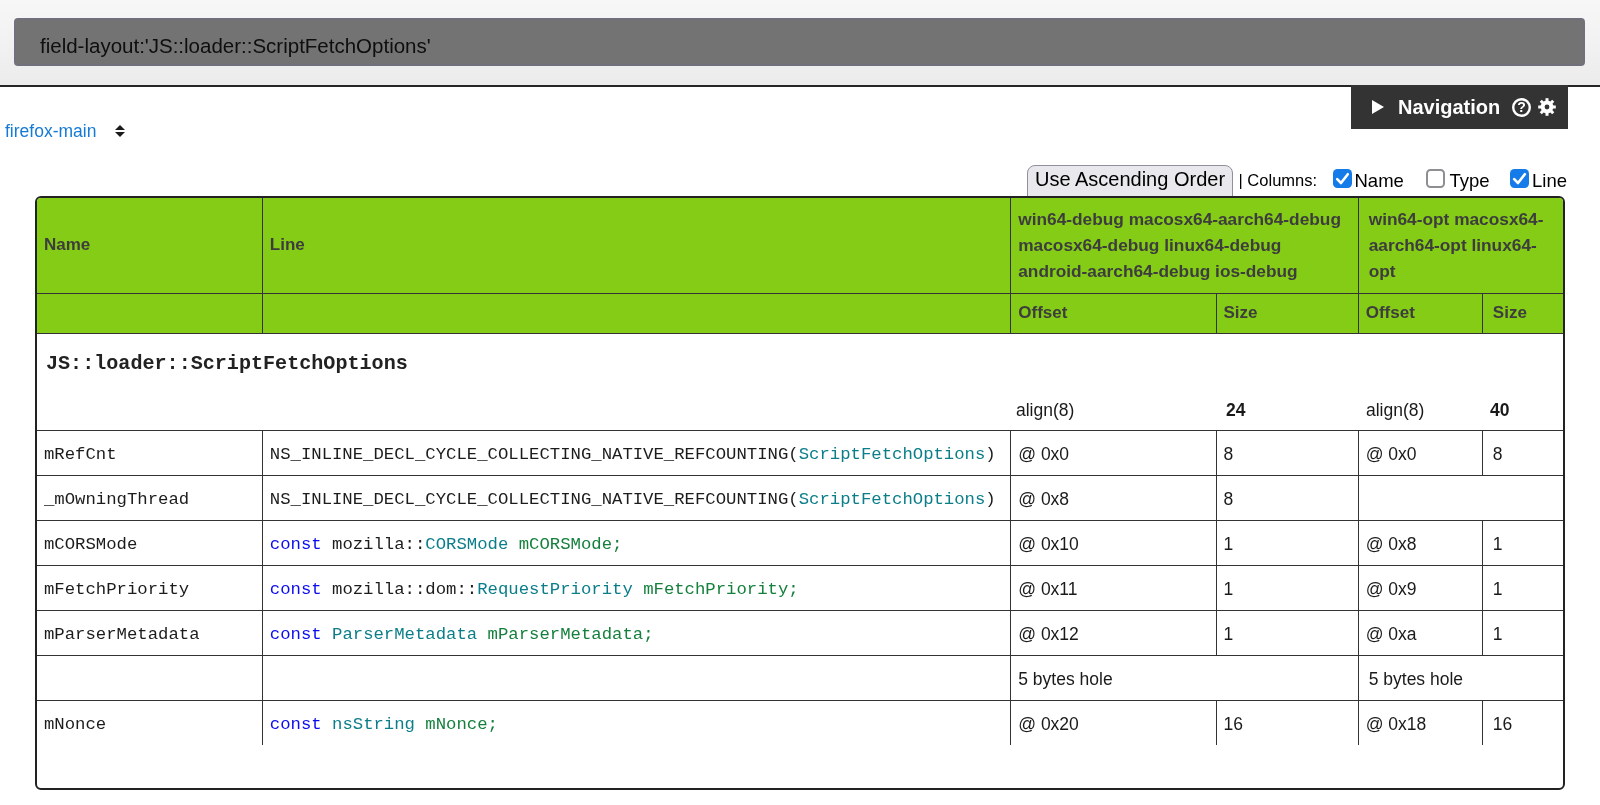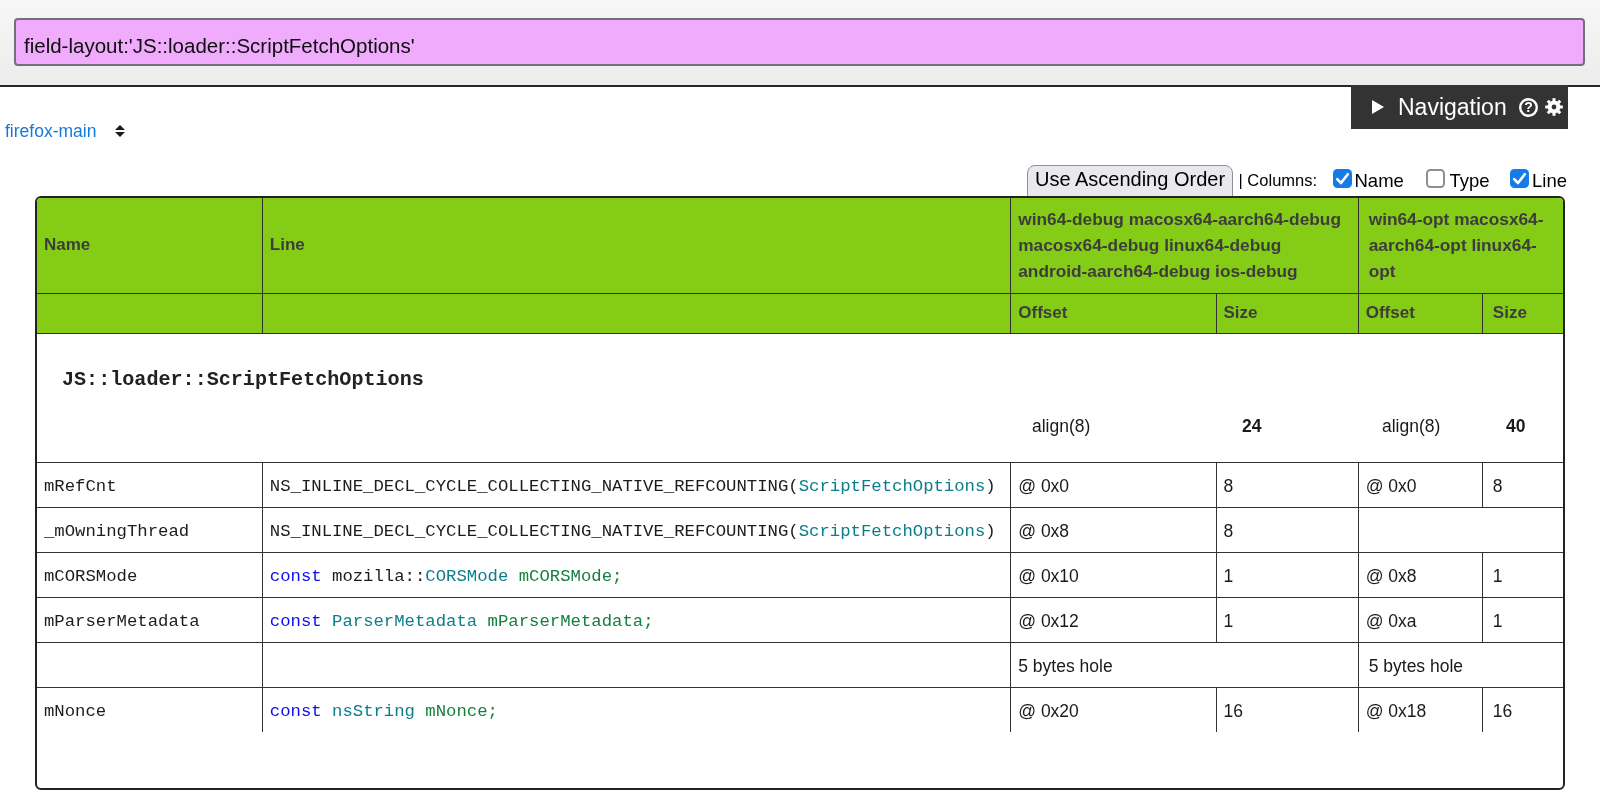--- a/index.html
+++ b/index.html
@@ -8,33 +8,33 @@
   width:1600px; height:805px; position:relative; background:#fff;
   font-family:"Liberation Sans", sans-serif; overflow:hidden;
 }
 #topbar {
   position:absolute; left:0; top:0; width:1600px; height:87px;
   background:linear-gradient(#f7f7f7,#ececec);
   border-bottom:2px solid #262626;
 }
 #searchbox {
   position:absolute; left:14px; top:18px; width:1571px; height:48px;
-  background:#f0abfc; border:2px solid #71717e; border-radius:4px;
-  font-size:20.5px; color:#0e0e0e; line-height:51px; padding-left:8px;
+  background:#737373; border:2px solid #71717e; border-radius:4px;
+  font-size:20.5px; color:#0e0e0e; line-height:51px; padding-left:24px;
   white-space:nowrap; overflow:hidden;
 }
 #navbox {
   position:absolute; left:1351px; top:85px; width:217px; height:44px;
   background:#333333; color:#fff; display:flex; align-items:center;
 }
 #navtri {
   width:0; height:0; margin-left:21px;
   border-left:12px solid #fff; border-top:7px solid transparent; border-bottom:7px solid transparent;
 }
-#navtext { font-size:23px; font-weight:normal; margin-left:14px; letter-spacing:0px; }
+#navtext { font-size:20px; font-weight:bold; margin-left:14px; letter-spacing:0px; }
 #branch {
   position:absolute; left:5px; top:121px; color:#157ad6; font-size:17.5px;
 }
 #sortarrows { position:absolute; left:115px; top:125px; }
 #sortarrows .up { width:0;height:0;border-left:5.5px solid transparent;border-right:5.5px solid transparent;border-bottom:5.5px solid #1b1b1b; margin-bottom:2px;}
 #sortarrows .dn { width:0;height:0;border-left:5.5px solid transparent;border-right:5.5px solid transparent;border-top:5.5px solid #1b1b1b;}
 #ascbtn {
   position:absolute; left:1027px; top:165px; width:206px; height:44px;
   background:#e9e9ed; border:1.5px solid #8f8f9d; border-radius:8px;
   font-size:20px; color:#000; text-align:center; line-height:26px;
@@ -60,21 +60,21 @@
 
 tr.h1 th { border-top:none; }
 th:first-child, td:first-child { border-left:none; }
 th:last-child, td:last-child { border-right:none;padding-left:10px; }
 tr:last-child td { border-bottom:none; }
 .mono { font-family:"Liberation Mono", monospace; font-size:17.3px; color:#1c1c1c; }
 .kw { color:#0c0cf0; }
 .ty { color:#0b7e8a; }
 .fld { font-weight:normal; color:#15803d; }
 td.sans { font-size:17.5px; color:#1a1a1a; }
-#classcell { border-left:none; border-right:none; padding:16px; }
+#classcell { border-left:none; border-right:none; padding:0; }
 #classinner { position:relative; width:100%; height:96px; }
 #classname {
   position:absolute; left:9px; top:18.5px;
   font-family:"Liberation Mono", monospace; font-weight:bold; font-size:20.1px; color:#222;
 }
 .alg { position:absolute; bottom:8.5px; font-size:17.5px; color:#1a1a1a; }
 </style>
 </head>
 <body>
 <div id="topbar"></div>
@@ -180,20 +180,28 @@
 </tr>
 <tr class="datarow">
   <td class="mono">mCORSMode</td>
   <td class="mono"><span class="kw">const</span> mozilla::<span class="ty">CORSMode</span> <span class="fld">mCORSMode;</span></td>
   <td class="sans">@ 0x10</td>
           <td class="sans">1</td>
           <td class="sans">@ 0x8</td>
           <td class="sans">1</td>
 </tr>
 <tr class="datarow">
+  <td class="mono">mFetchPriority</td>
+  <td class="mono"><span class="kw">const</span> mozilla::dom::<span class="ty">RequestPriority</span> <span class="fld">mFetchPriority;</span></td>
+  <td class="sans">@ 0x11</td>
+          <td class="sans">1</td>
+          <td class="sans">@ 0x9</td>
+          <td class="sans">1</td>
+</tr>
+<tr class="datarow">
   <td class="mono">mParserMetadata</td>
   <td class="mono"><span class="kw">const</span> <span class="ty">ParserMetadata</span> <span class="fld">mParserMetadata;</span></td>
   <td class="sans">@ 0x12</td>
           <td class="sans">1</td>
           <td class="sans">@ 0xa</td>
           <td class="sans">1</td>
 </tr>
 <tr class="datarow">
   <td class="mono"></td>
   <td class="mono"></td>

